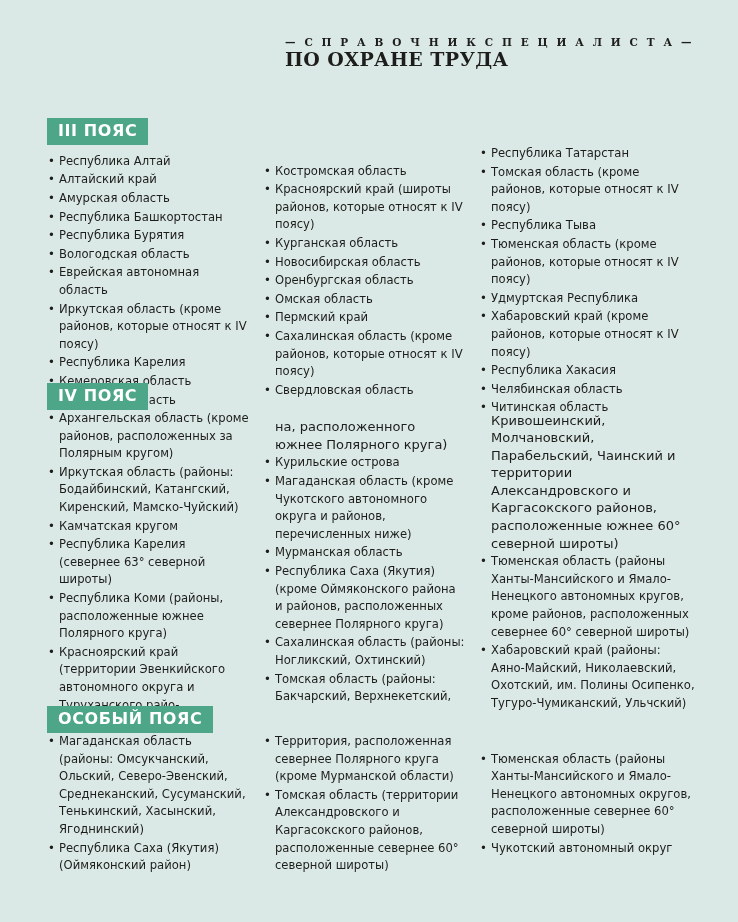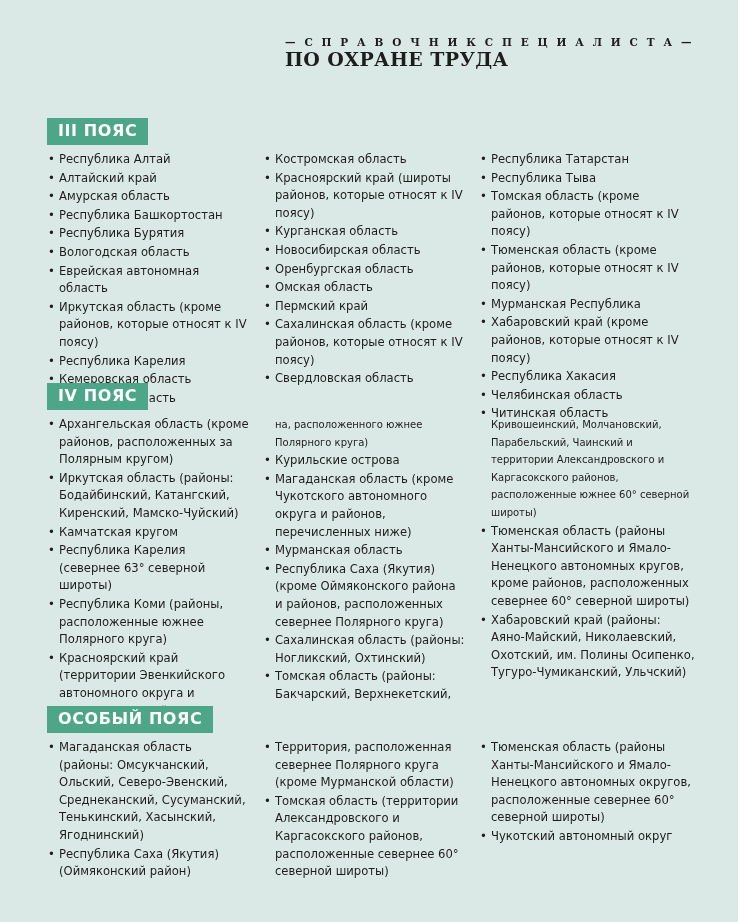--- a/index.html
+++ b/index.html
@@ -59,27 +59,27 @@
   .section-badge {
     display: inline-block;
     background: #4da687;
     color: #ffffff;
     font-family: "DejaVu Sans", "Liberation Sans", sans-serif;
     font-size: 16px;
     font-weight: 700;
     letter-spacing: 0.6px;
     padding: 5px 11px 6px 11px;
     line-height: 1;
-    margin: 0 0 6px 0;
+    margin: 0 0 0 0;
   }
 
   .cols {
     display: flex;
     gap: 0;
-    align-items: flex-start;
+    align-items: center;
   }
   .col {
     width: 216px;
     box-sizing: border-box;
     padding-right: 14px;
   }
   .col:last-child { padding-right: 0; }
 
   ul.items {
     list-style: none;
@@ -100,21 +100,21 @@
     left: 1px;
     top: 0;
     font-size: 11.6px;
     line-height: 17.6px;
     color: #1d1d1b;
   }
   
   p.cont {
     margin: 0 0 1px 0;
     padding-left: 12px;
-    font-size: 10px;
+    font-size: 13px;
     line-height: 17.6px;
     color: #1d1d1b;
   }
 </style>
 </head>
 <body>
 
 <div class="page">
 
   <div class="masthead">
@@ -149,24 +149,24 @@
             <li class="item">Оренбургская область</li>
             <li class="item">Омская область</li>
             <li class="item">Пермский край</li>
             <li class="item">Сахалинская область (кроме районов, которые относят к IV поясу)</li>
             <li class="item">Свердловская область</li>
           </ul>
       </div>
       <div class="col">
         <ul class="items">
             <li class="item">Республика Татарстан</li>
+            <li class="item">Томская область (кроме районов, которые относят к IV поясу)</li>
             <li class="item">Республика Тыва</li>
-            <li class="item">Томская область (кроме районов, которые относят к IV поясу)</li>
             <li class="item">Тюменская область (кроме районов, которые относят к IV поясу)</li>
-            <li class="item">Мурманская Республика</li>
+            <li class="item">Удмуртская Республика</li>
             <li class="item">Хабаровский край (кроме районов, которые относят к IV поясу)</li>
             <li class="item">Республика Хакасия</li>
             <li class="item">Челябинская область</li>
             <li class="item">Читинская область</li>
           </ul>
       </div>
     </div>
   </div>
 
   <div class="section section-4">

